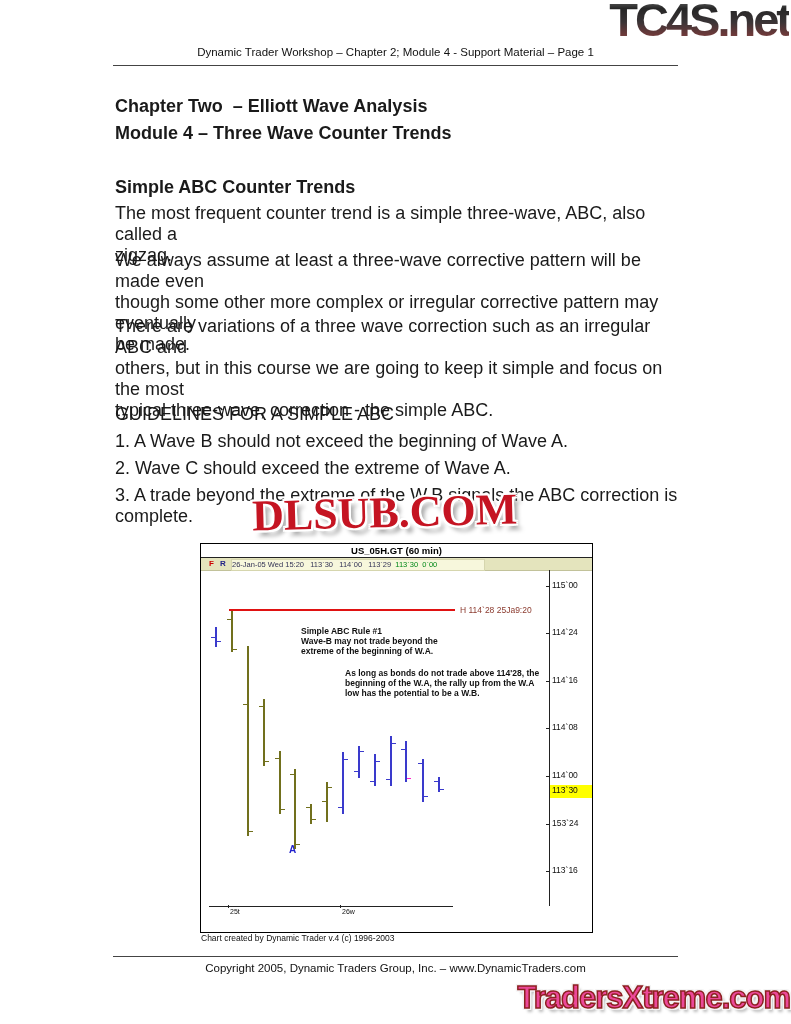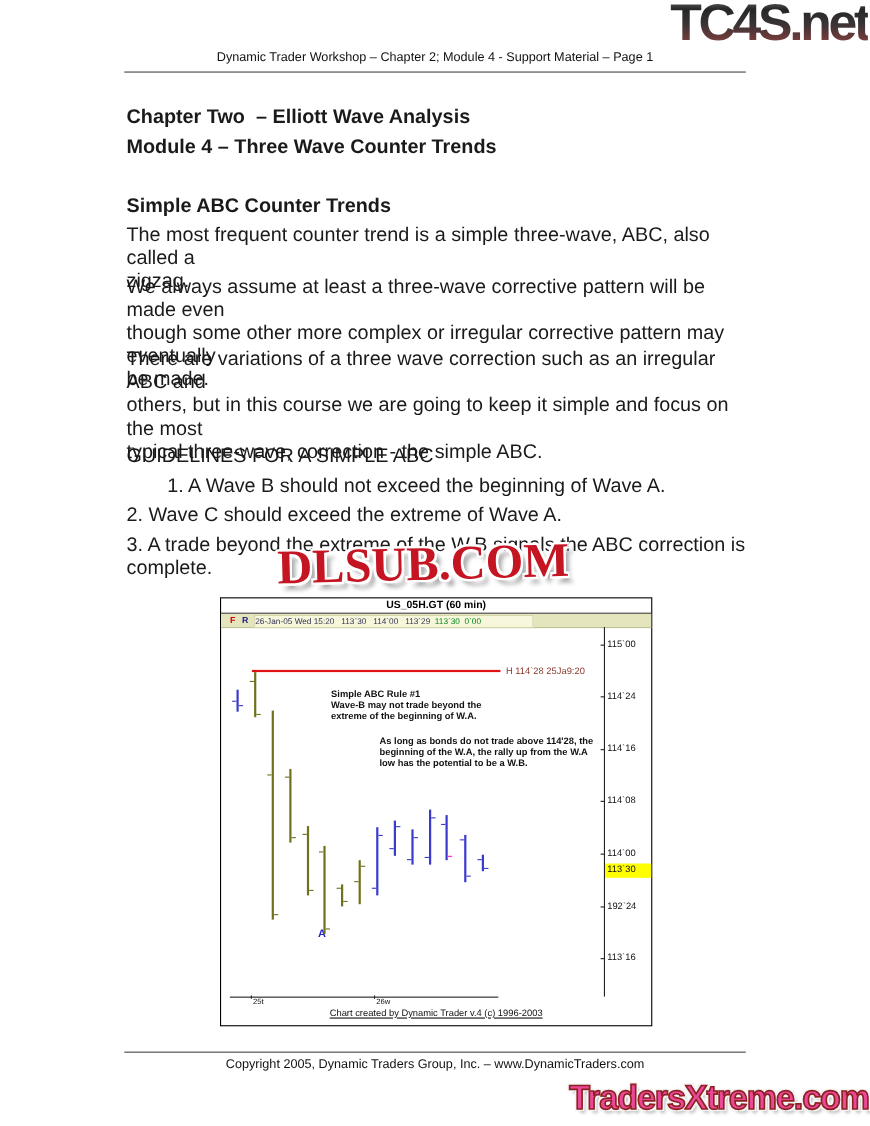--- a/index.html
+++ b/index.html
@@ -22,21 +22,21 @@
   .hdr{position:absolute;top:46px;left:113px;width:565px;text-align:center;font-size:11.5px;color:#111;}
   .hdr-rule{position:absolute;top:65px;left:113px;width:565px;height:1px;background:#444;}
   .ftr-rule{position:absolute;top:956px;left:113px;width:565px;height:1px;background:#444;}
   .ftr{position:absolute;top:962px;left:113px;width:565px;text-align:center;font-size:11.5px;color:#111;}
 
   
   .tx{position:absolute;left:115px;width:565px;font-size:18px;line-height:21px;white-space:pre-line;}
   .b{font-weight:bold;}
   .t-h1{top:96px;}  .t-h2{top:123px;}  .t-st{top:177px;}
   .t-p1{top:203px;} .t-p2{top:250px;}  .t-p3{top:316px;}
-  .t-gt{top:404px;} .t-g1{top:431px;margin-left:37px;}  .t-g2{top:458px;} .t-g3{top:485px;}
+  .t-gt{top:404px;} .t-g1{top:431px;}  .t-g2{top:458px;} .t-g3{top:485px;}
 
   
   .chart{position:absolute;left:200px;top:543px;width:391px;height:388px;border:1px solid #000;background:#fff;}
   .c-title{height:13px;line-height:13px;text-align:center;font-size:9.5px;font-weight:bold;color:#000;
            border-bottom:1px solid #222;}
   .c-toolbar{position:absolute;left:0;top:14px;width:391px;height:12px;background:#e4e4bd;
              border-bottom:1px solid #c2c29a;font-size:8px;line-height:12px;}
   .btn-f{position:absolute;left:8px;font-weight:bold;color:#cc0000;}
   .btn-r{position:absolute;left:19px;font-weight:bold;color:#222288;}
   .q-field{position:absolute;left:30px;top:1px;width:252px;height:10px;line-height:10px;background:#f7f7dc;
@@ -52,21 +52,21 @@
   .y-dash{position:absolute;left:345px;width:4px;height:1px;background:#222;}
   .y-label{position:absolute;left:351px;font-size:8.5px;color:#111;white-space:pre;}
   .y-hl{position:absolute;left:349px;width:42px;height:13px;background:#ffff00;}
   .bar{position:absolute;width:2px;}
   .tick{position:absolute;width:4px;height:1px;}
   .wave-a{position:absolute;left:88px;top:300px;font-size:10px;font-weight:bold;color:#2323cc;}
   .x-axis{position:absolute;left:8px;top:362px;width:244px;height:1px;background:#222;}
   .xtick{position:absolute;top:364px;font-size:7px;color:#111;}
   .xtick::before{content:'';position:absolute;left:-2px;top:-3px;width:1px;height:3px;background:#222;}
   .xt1{left:29px;} .xt2{left:141px;}
-  .credit{position:absolute;left:0;top:372px;width:391px;text-align:center;font-size:8.5px;color:#111;text-decoration:underline;}
+  .credit{position:absolute;left:0;top:389px;width:391px;text-align:left;font-size:8.5px;color:#111;}
 </style>
 </head>
 <body>
 
 <div class="page">
 
   <div class="tc4s">TC4S.net</div>
 
   <div class="hdr">Dynamic Trader Workshop – Chapter 2; Module 4 - Support Material – Page 1</div>
   <div class="hdr-rule"></div>
@@ -117,21 +117,21 @@
         <div class="y-label" style="top: 83px;">114`24</div>
         <div class="y-dash" style="top: 137px;"></div>
         <div class="y-label" style="top: 131px;">114`16</div>
         <div class="y-dash" style="top: 184px;"></div>
         <div class="y-label" style="top: 178px;">114`08</div>
         <div class="y-dash" style="top: 232px;"></div>
         <div class="y-label" style="top: 226px;">114`00</div>
         <div class="y-hl" style="top: 241px;"></div>
         <div class="y-label" style="top: 241px;">113`30</div>
         <div class="y-dash" style="top: 280px;"></div>
-        <div class="y-label" style="top: 274px;">192`24</div>
+        <div class="y-label" style="top: 274px;">153`24</div>
         <div class="y-dash" style="top: 327px;"></div>
         <div class="y-label" style="top: 321px;">113`16</div>
         <div class="bar" style="left: 14px; top: 83px; height: 20px; background: rgb(58, 58, 204);"></div>
         <div class="tick" style="left: 10px; top: 93px; background: rgb(58, 58, 204);"></div>
         <div class="tick" style="left: 16px; top: 97px; background: rgb(58, 58, 204);"></div>
         <div class="bar" style="left: 30px; top: 67px; height: 41px; background: rgb(113, 112, 29);"></div>
         <div class="tick" style="left: 26px; top: 75px; background: rgb(113, 112, 29);"></div>
         <div class="tick" style="left: 32px; top: 105px; background: rgb(113, 112, 29);"></div>
         <div class="bar" style="left: 46px; top: 102px; height: 190px; background: rgb(113, 112, 29);"></div>
         <div class="tick" style="left: 42px; top: 160px; background: rgb(113, 112, 29);"></div>

